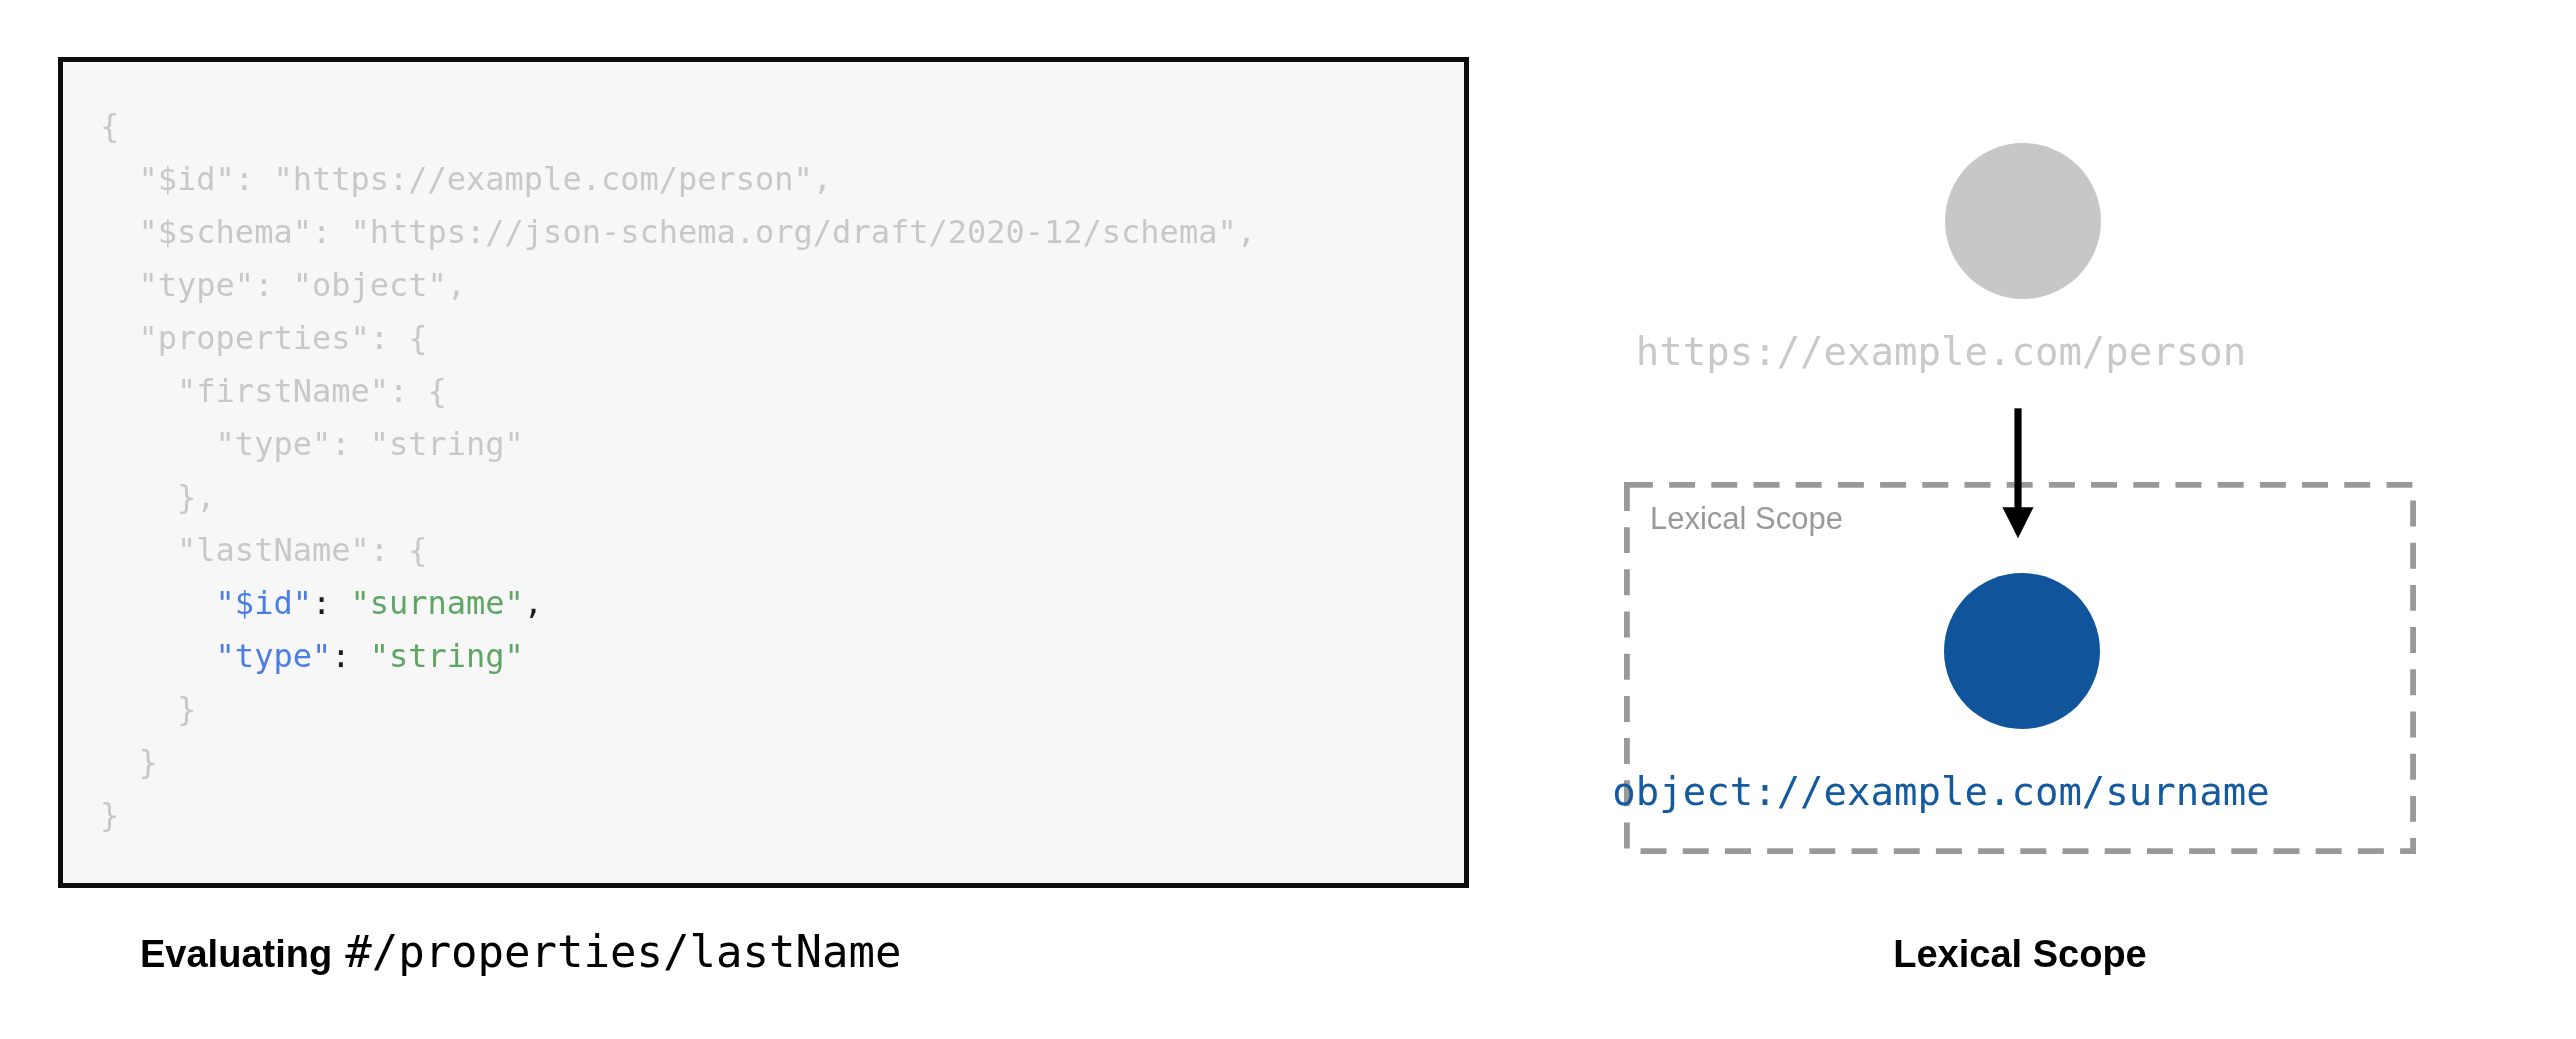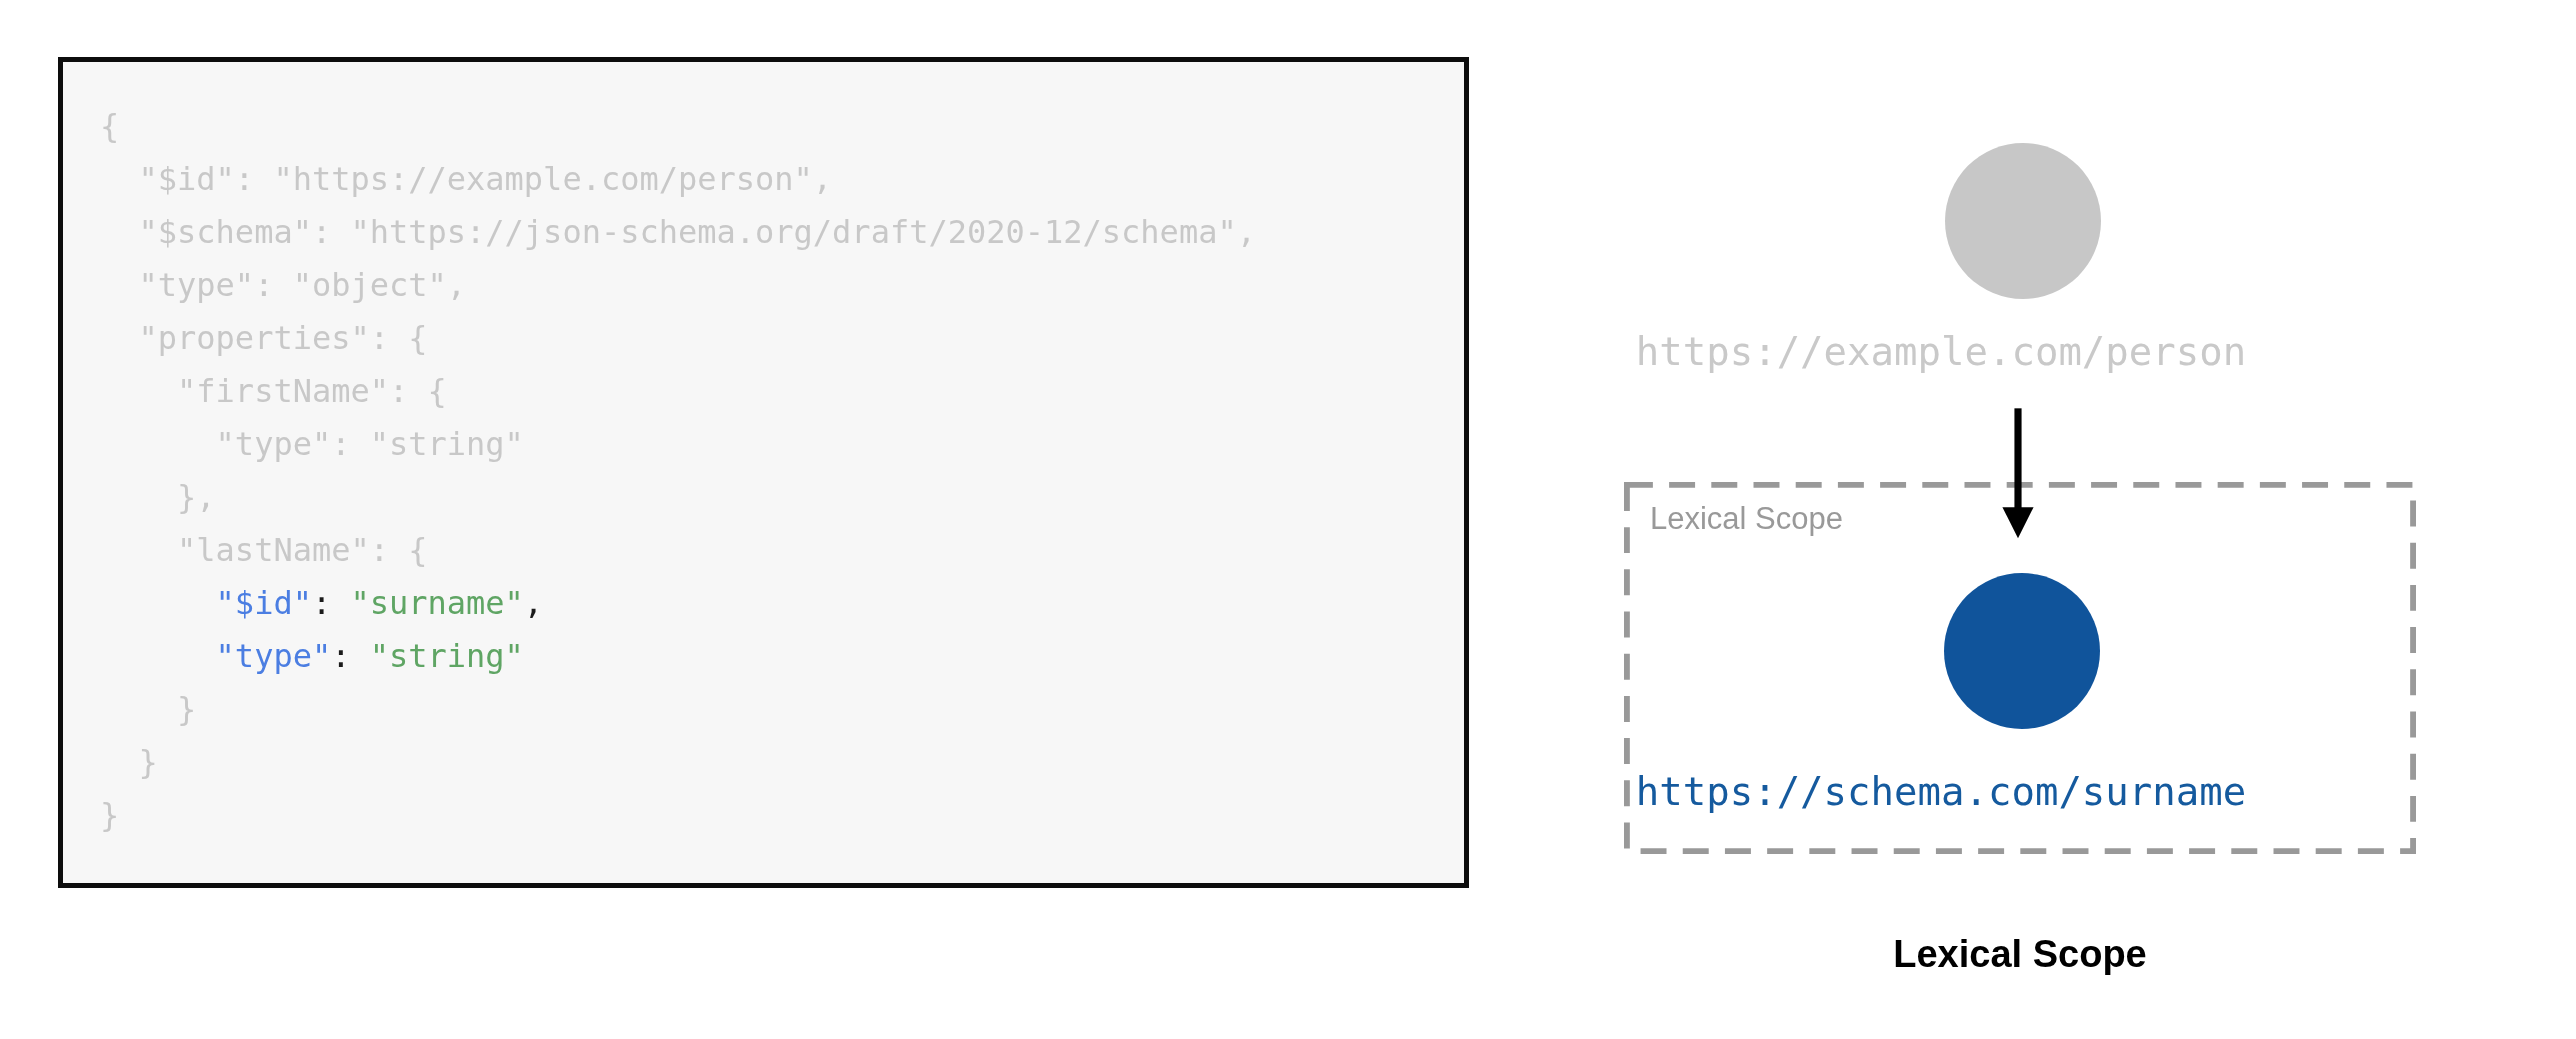--- a/index.html
+++ b/index.html
@@ -105,36 +105,40 @@
 </style>
 </head>
 <body>
 
 <div class="canvas">
 
   <div class="code-panel">
     <pre class="code"><div><span class="m">{</span></div><div><span class="m">  "$id": "https://example.com/person",</span></div><div><span class="m">  "$schema": "https://json-schema.org/draft/2020-12/schema",</span></div><div><span class="m">  "type": "object",</span></div><div><span class="m">  "properties": {</span></div><div><span class="m">    "firstName": {</span></div><div><span class="m">      "type": "string"</span></div><div><span class="m">    },</span></div><div><span class="m">    "lastName": {</span></div><div><span class="m">      </span><span class="k">"$id"</span><span class="p">: </span><span class="s">"surname"</span><span class="p">,</span></div><div><span class="m">      </span><span class="k">"type"</span><span class="p">: </span><span class="s">"string"</span></div><div><span class="m">    }</span></div><div><span class="m">  }</span></div><div><span class="m">}</span></div></pre>
   </div>
 
+  <div class="caption-left">
+    <span class="cap-bold">Evaluating</span>
+    <span class="cap-mono">#/properties/lastName</span>
+  </div>
 
   <div class="node-circle gray"></div>
 
   <div class="node-label gray-label">https://example.com/person</div>
 
   <svg class="arrow-svg" width="52" height="140" viewBox="0 0 80 215">
     <line x1="40" y1="8" x2="40" y2="168" stroke="#000000" stroke-width="11"></line>
     <polygon points="16,160 64,160 40,208" fill="#000000"></polygon>
   </svg>
 
   <svg class="scope-box-svg" width="792" height="372" viewBox="0 0 1220 573">
     <rect x="4.5" y="4.5" width="1211" height="564" fill="none" stroke="#999999" stroke-width="9" stroke-dasharray="40 25"></rect>
   </svg>
 
   <div class="scope-label">Lexical Scope</div>
 
   <div class="node-circle blue"></div>
 
-  <div class="node-label blue-label">https://schema.com/surname</div>
+  <div class="node-label blue-label">object://example.com/surname</div>
 
   <div class="caption-right">Lexical Scope</div>
 
 </div>
 
 
 </body></html>

